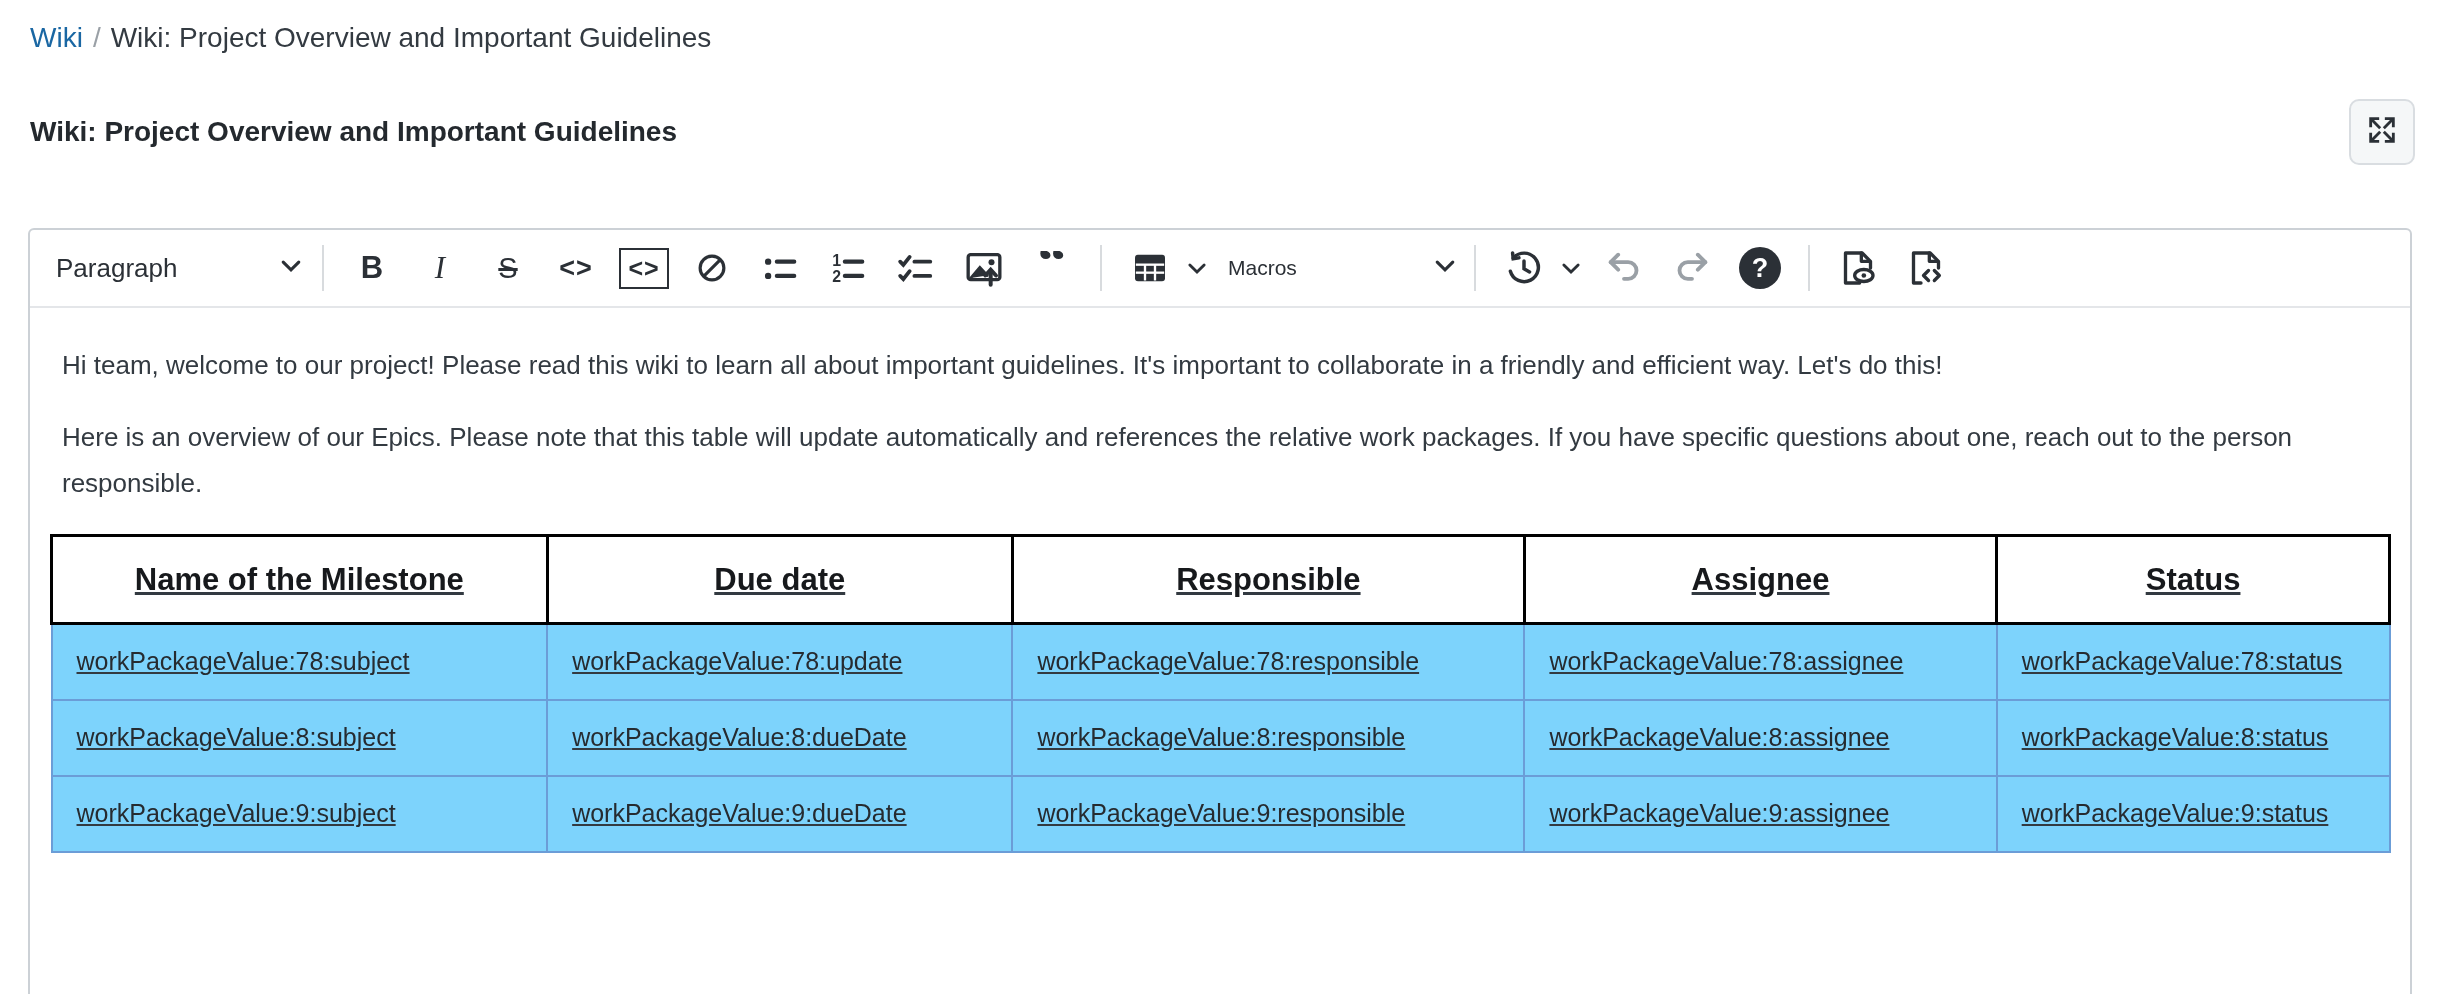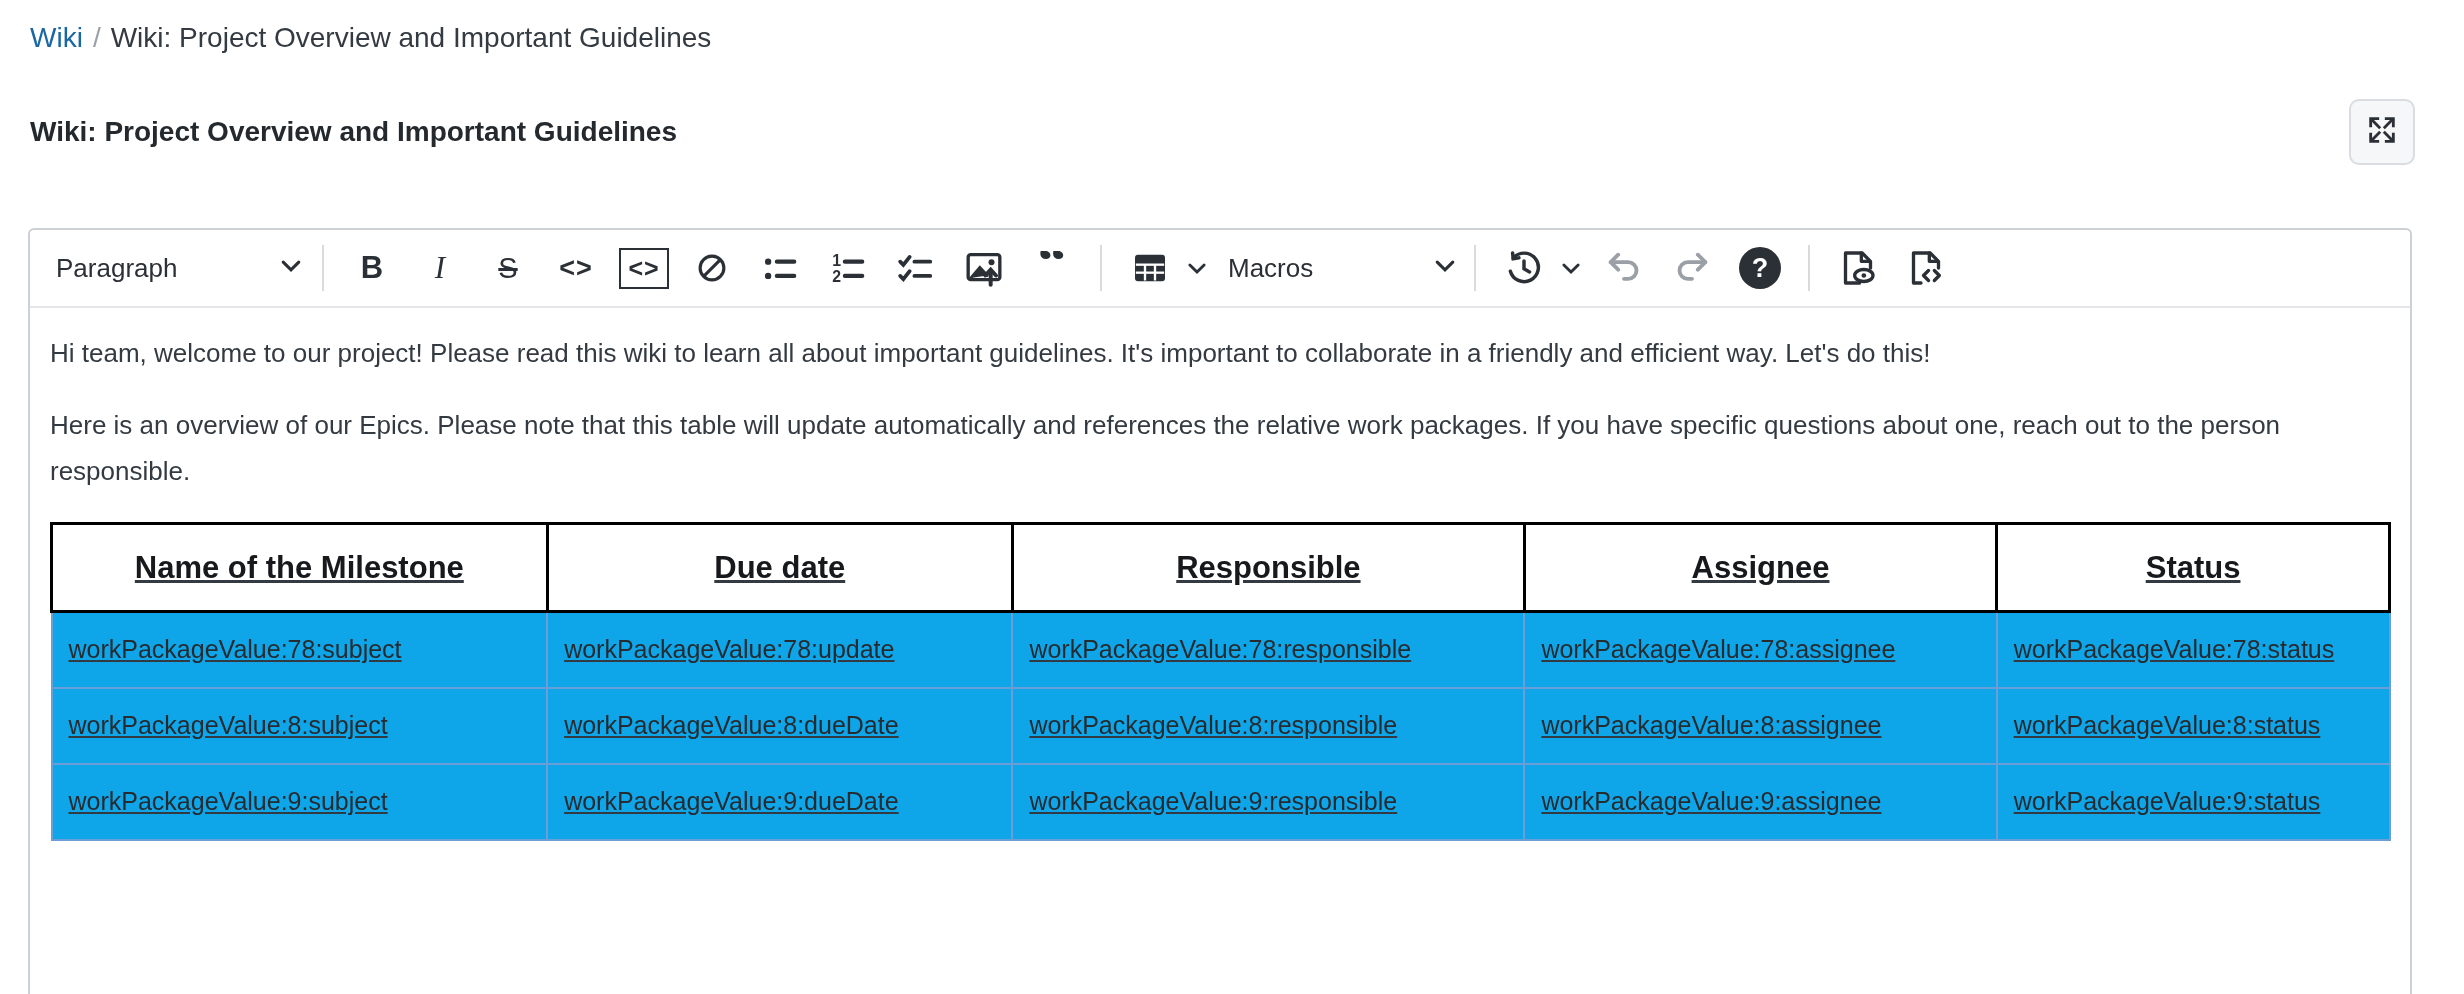--- a/index.html
+++ b/index.html
@@ -44,49 +44,49 @@
   .tb-btn svg { display:block; }
   .heading-dd {
     width:252px; height:56px; display:flex; align-items:center; justify-content:space-between;
     cursor:pointer; flex:none; padding-right:6px;
   }
   .heading-dd .dd-label { font-size:26px; color:#2b3036; }
   .macros-dd {
     width:232px; height:56px; margin-left:12px; display:flex; align-items:center; justify-content:space-between;
     cursor:pointer; flex:none; padding-right:4px;
   }
-  .macros-dd .dd-label { font-size:26px; color:#2b3036; }
+  .macros-dd .dd-label { font-size:21px; color:#2b3036; }
   .glyph-b { font-weight:800; font-size:31px; }
   .glyph-i { font-family:"Liberation Serif", serif; font-style:italic; font-size:31px; }
   .glyph-s { font-size:29px; text-decoration:line-through; text-decoration-thickness:2.5px; }
   .glyph-code { font-size:27px; font-weight:700; letter-spacing:1px; }
   .glyph-codeblock { font-size:25px; font-weight:700; letter-spacing:1px; border:2.5px solid #2b3036; padding:6px 7px; line-height:1; }
   .glyph-quote { font-family:"Liberation Serif", serif; font-weight:bold; font-size:58px; line-height:20px; height:34px; overflow:hidden; }
   .glyph-help {
     width:42px; height:42px; border-radius:50%; background:#2b3036; color:#fff;
     font-size:27px; font-weight:bold; display:flex; align-items:center; justify-content:center;
   }
   .split-chevron { margin:0 2px 0 -4px; min-width:34px; }
   .disabled svg { stroke:#9aa0a6 !important; }
 
   
   .content { padding:26px 20px 0 20px; font-size:26px; color:#333a41; cursor:text; }
-  .content p { margin:0; }
+  .content p { margin:12px; }
   .p1 { line-height:38px; margin-bottom:30px !important; }
   .p2 { line-height:46px; margin-bottom:28px !important; max-width:2360px; }
 
   
   table.epics { border-collapse:collapse; width:2341px; table-layout:fixed;text-decoration:underline; }
   table.epics th {
     border:3px solid #000000; height:88px; font-size:31px; font-weight:bold;
     color:#17191c; text-align:center; background:#fff; padding:0 10px;
   }
   table.epics td {
     border:2px solid #6B9DD7; height:76px; font-size:25px; color:#262b30;
-    text-align:left; padding:0 10px 0 16px; background:#0ea5e9; cursor:text;
+    text-align:left; padding:0 10px 0 24px; background:#7dd3fc; cursor:text;
   }
 </style>
 </head>
 <body>
 
 <div class="breadcrumb">
   <a>Wiki</a><span class="crumb-sep">/</span><span class="crumb-current">Wiki: Project Overview and Important Guidelines</span>
 </div>
 
 <div class="page-title">Wiki: Project Overview and Important Guidelines</div>

